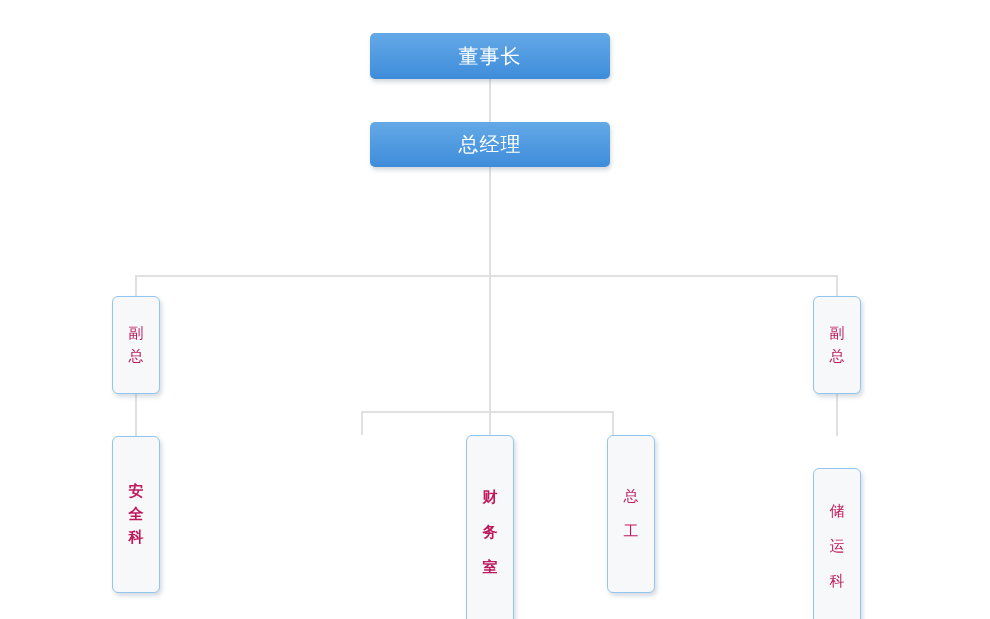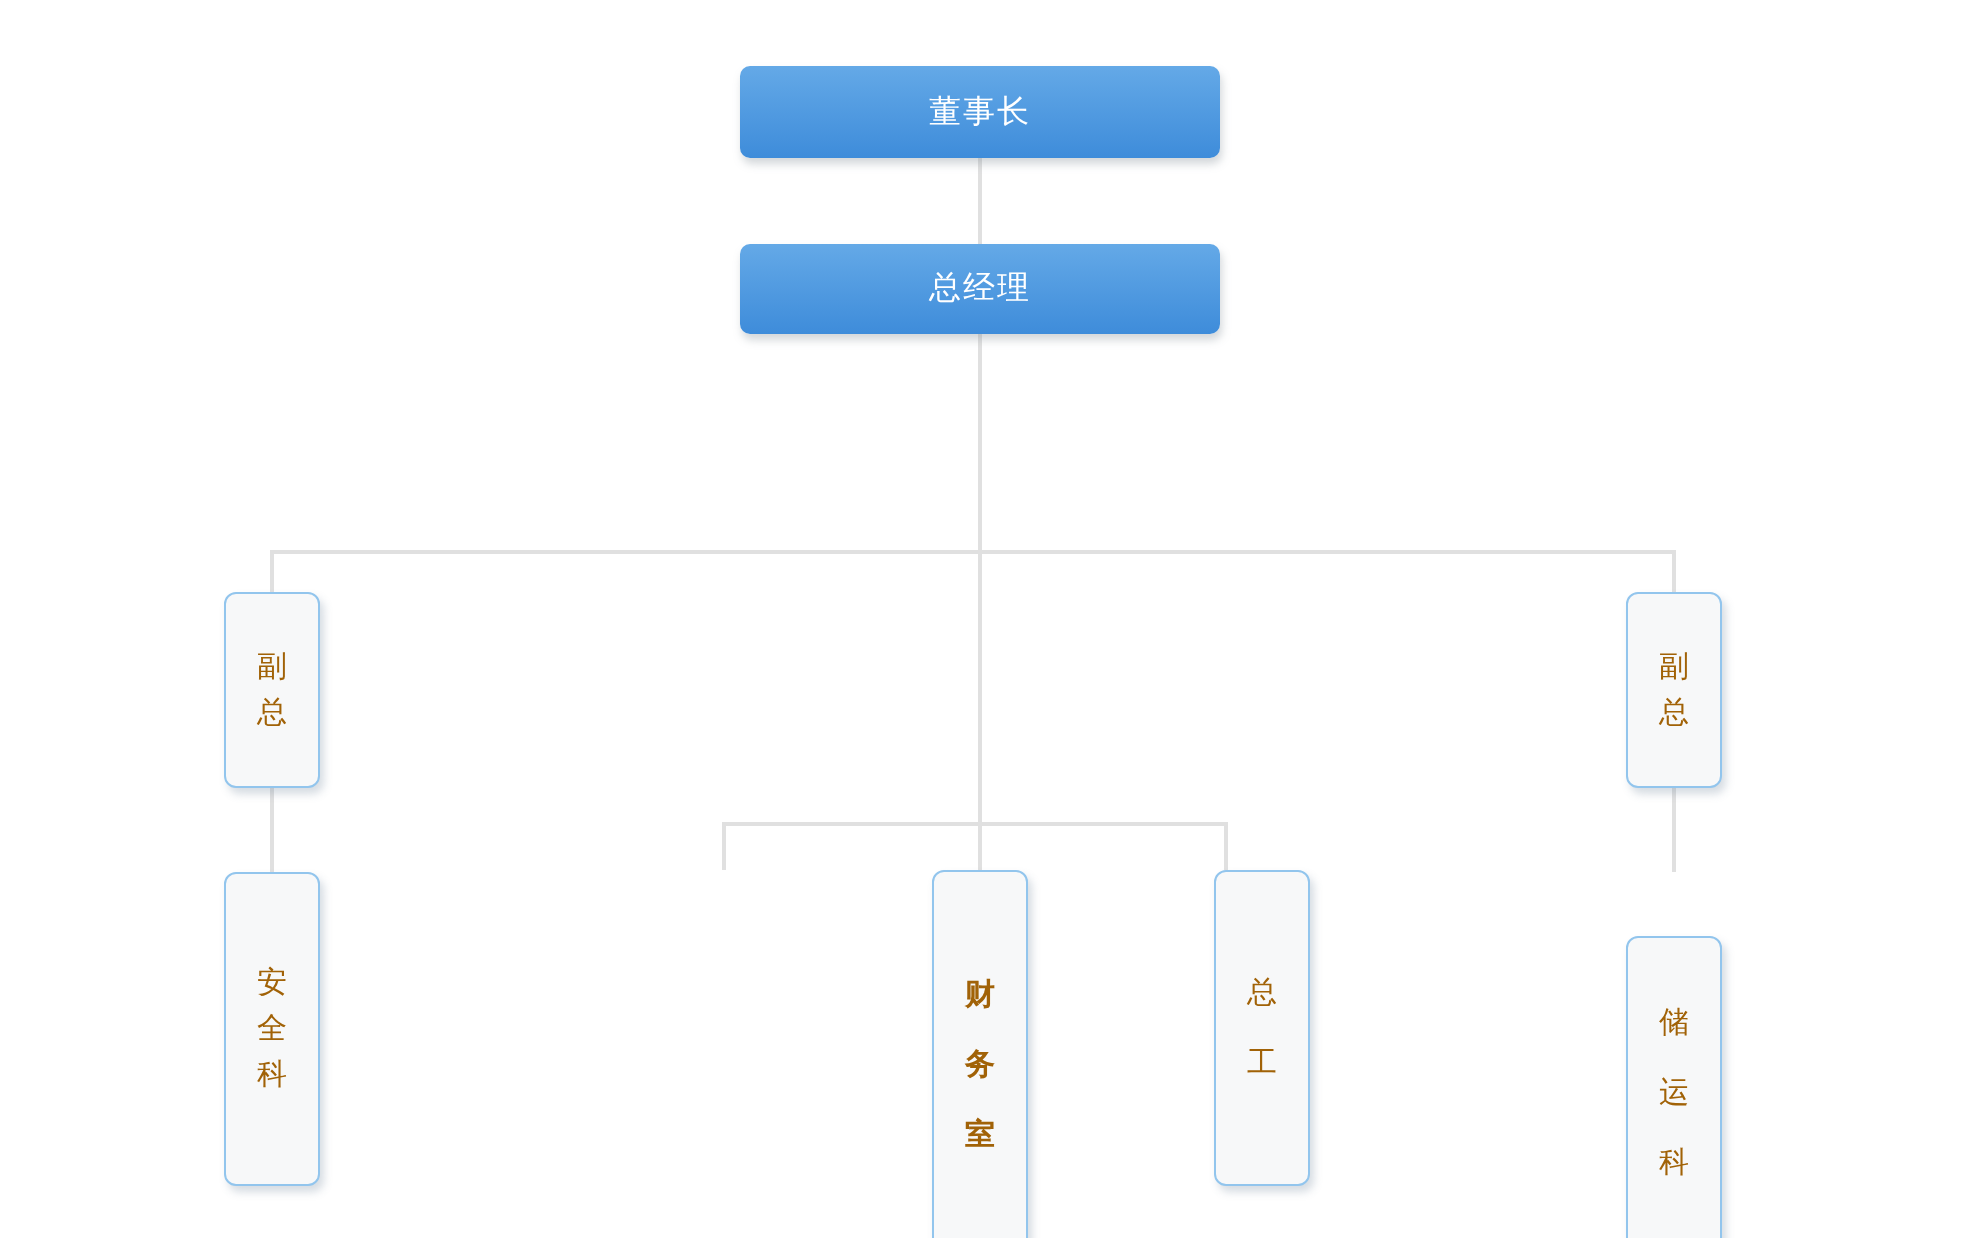--- a/index.html
+++ b/index.html
@@ -27,38 +27,38 @@
   .node-blue {
     position: absolute;
     left: 370px;
     width: 240px;
     height: 46px;
     box-sizing: border-box;
     border-radius: 5px;
     background: linear-gradient(180deg, #64a9e7 0%, #3e8cda 100%);
     box-shadow: 1px 3px 4px rgba(130, 140, 150, 0.35);
     color: #ffffff;
-    font-size: 16px;
+    font-size: 20px;
     display: flex;
     align-items: center;
     justify-content: center;
     letter-spacing: 1px;
     z-index: 2;
   }
 
   
   .node-dept {
     position: absolute;
     width: 48px;
     box-sizing: border-box;
     background: #f7f8f9;
     border: 1px solid #92c5ed;
     border-radius: 6px;
     box-shadow: 2px 3px 4px rgba(120, 140, 160, 0.30);
-    color: #a16207;
+    color: #be185d;
     font-size: 15px;
     display: flex;
     align-items: center;
     justify-content: center;
     z-index: 2;
   }
   .vtext {
     display: block;
     width: 1em;
     word-break: break-all;
@@ -91,21 +91,21 @@
     <span>总经理</span>
   </div>
 
   <div class="node-dept" style="left:112px; top:296px; height:98px;">
     <span class="vtext tight">副总</span>
   </div>
   <div class="node-dept" style="left:813px; top:296px; height:98px;">
     <span class="vtext tight">副总</span>
   </div>
 
-  <div class="node-dept" style="left:112px; top:436px; height:157px;">
+  <div class="node-dept" style="left:112px; top:436px; height:157px;font-weight:bold;">
     <span class="vtext tight">安全科</span>
   </div>
   <div class="node-dept" style="left:466px; top:435px; height:194px;font-weight:bold;">
     <span class="vtext spaced">财务室</span>
   </div>
   <div class="node-dept" style="left:589px; top:435px; height:158px;margin-left:18px;">
     <span class="vtext spaced">总工</span>
   </div>
   <div class="node-dept" style="left:813px; top:436px; height:157px;margin-top:32px;">
     <span class="vtext spaced">储运科</span>

